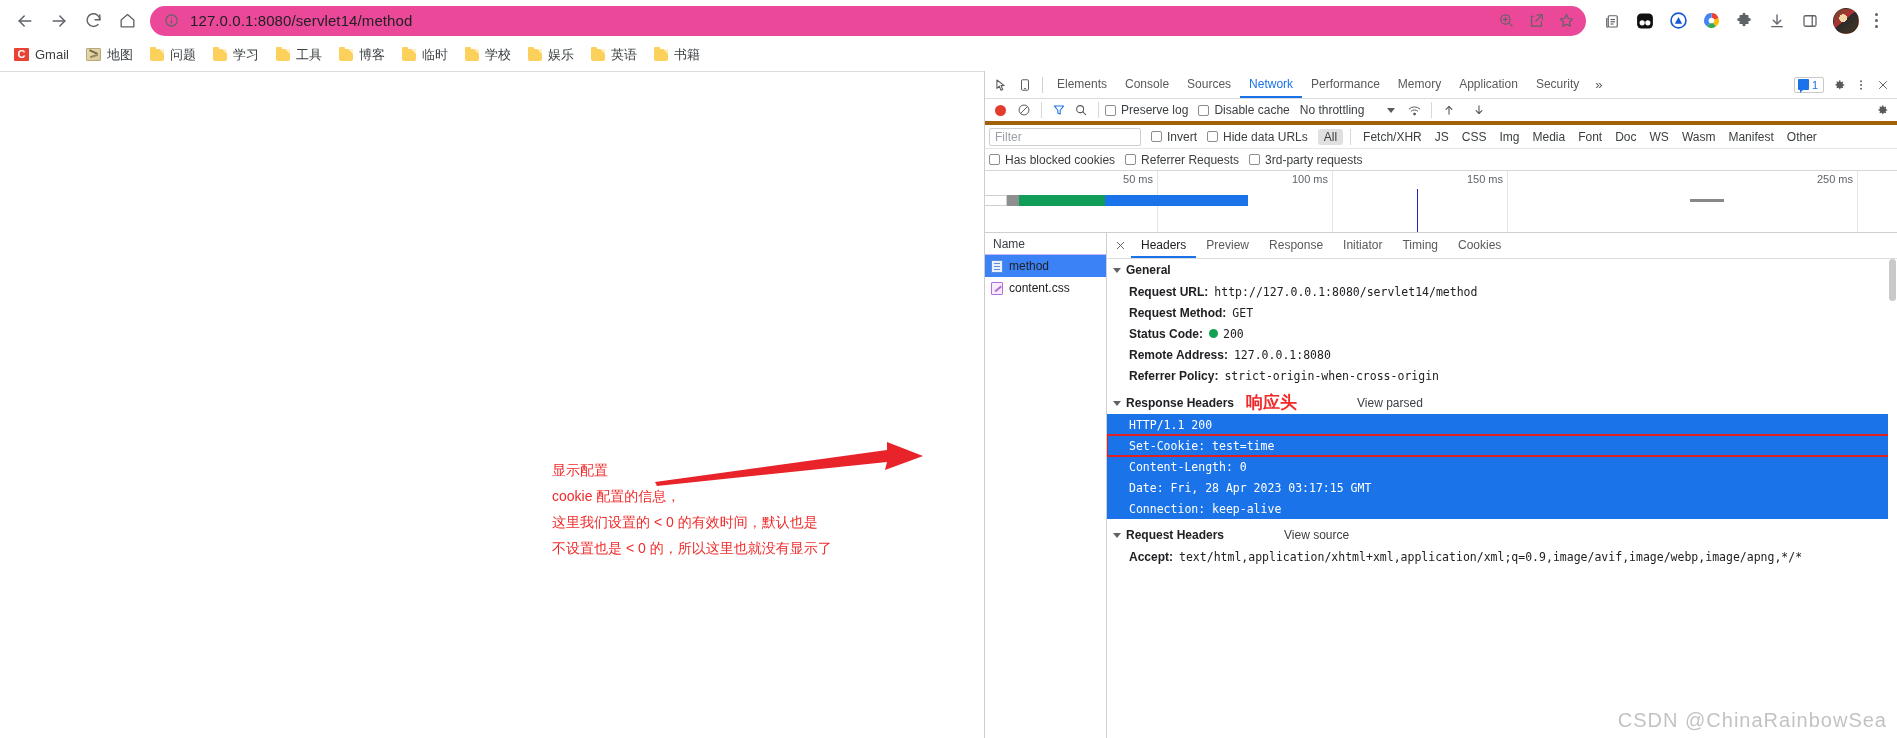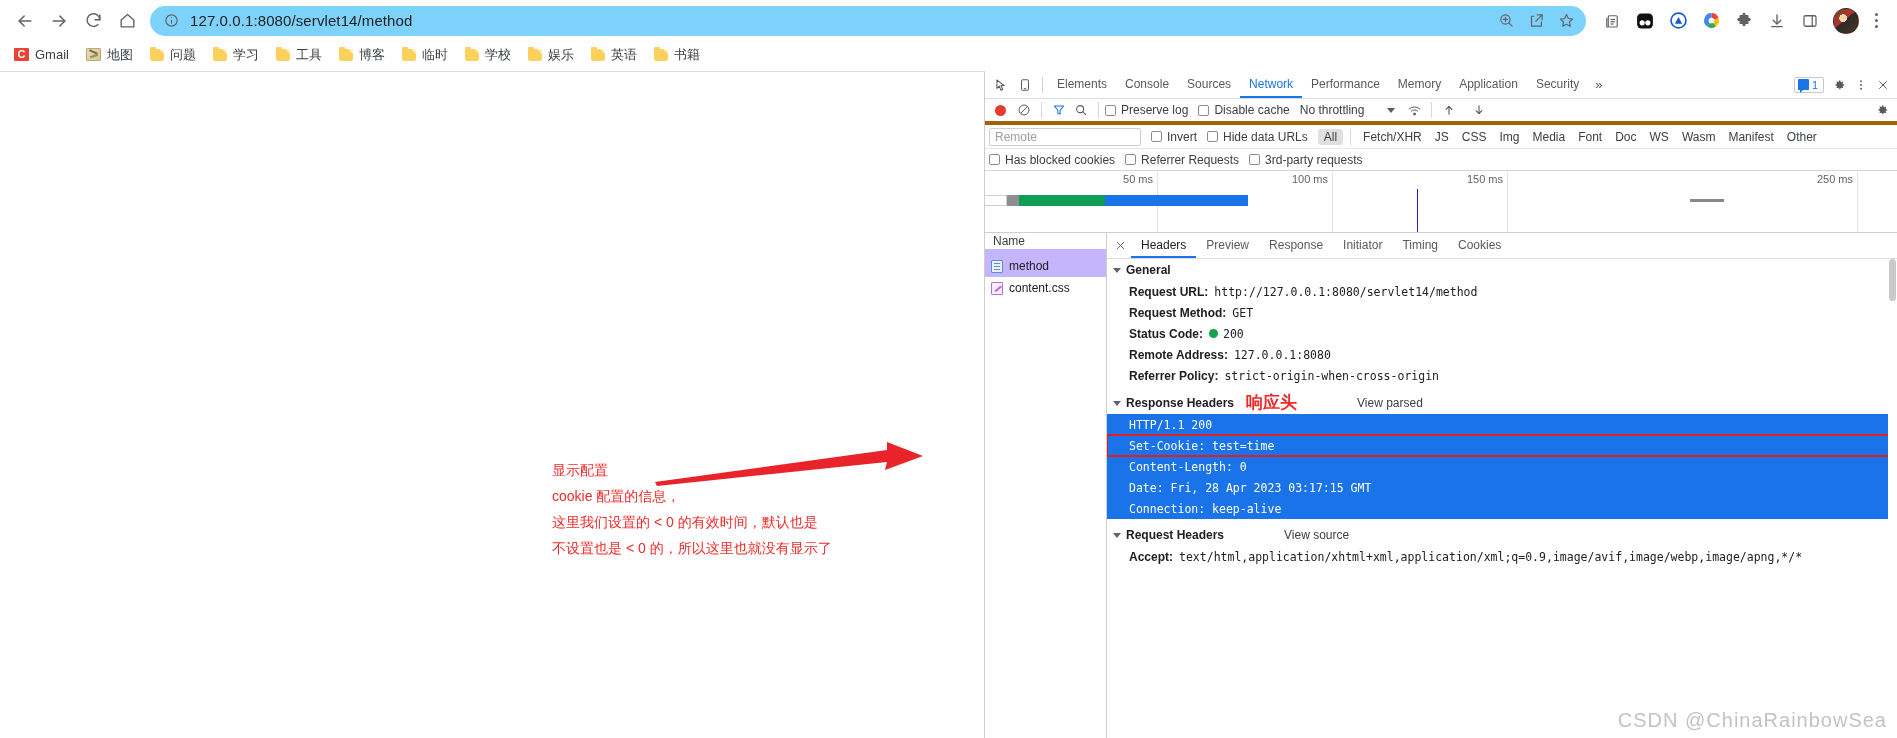--- a/index.html
+++ b/index.html
@@ -27,21 +27,21 @@
     display: flex; align-items: center; justify-content: center;
     border-radius: 50%;
     color: #5f6368;
     flex: none;
   }
   .nav-btn svg { display:block; }
 
   .omnibox {
     flex: 1 1 auto;
     height: 30px;
-    background: #7dd3fc;
+    background: #ec4899;
     border-radius: 16px;
     display: flex;
     align-items: center;
     margin: 0 8px 0 6px;
     padding: 0 6px 0 12px;
     min-width: 0;
   }
   .omnibox .info-icon {
     width: 18px; height: 18px; flex:none;
     color: #5f6368;
@@ -242,27 +242,27 @@
   .ov-dash { position:absolute;height:3px;background:#888;top:28px; }
 
   
   .net-body { flex:1 1 auto; display:flex; min-height:0; }
   .req-list {
     width:122px;flex:none;border-right:1px solid #cfcfcf;display:flex;flex-direction:column;
     background:#fff;
   }
   .req-head {
     height:22px;display:flex;align-items:center;padding-left:8px;
-    font-size:12px;color:#3c4043;border-bottom:6px solid #c4b5fd;flex:none;
+    font-size:12px;color:#3c4043;border-bottom:1px solid #c4b5fd;flex:none;
   }
   .req-row {
     height:22px;display:flex;align-items:center;gap:6px;padding-left:6px;
     font-size:12px;color:#202124;white-space:nowrap;overflow:hidden;
   }
-  .req-row.selected { background:#c4b5fd; }
+  .req-row.selected { background:#3b82f6; }
   .doc-ico {
     width:12px;height:13px;flex:none;border:1px solid #5b8ed6;border-radius:1px;background:#e8f0fd;position:relative;
   }
   .doc-ico:before{content:"";position:absolute;left:2px;top:2px;right:2px;height:1px;background:#5b8ed6;box-shadow:0 3px 0 #5b8ed6,0 6px 0 #5b8ed6;}
   .css-ico {
     width:12px;height:13px;flex:none;border:1px solid #b46fd6;border-radius:1px;background:#f7ecfc;position:relative;
   }
   .css-ico:after{content:"";position:absolute;left:2px;top:5px;width:8px;height:1.5px;background:#b46fd6;transform:rotate(-40deg);}
 
   .detail {
@@ -609,21 +609,21 @@
       </span>
       <span style="flex:1 1 auto;"></span>
       <span class="ico-btn">
         <svg width="14" height="14" viewBox="0 0 24 24" fill="currentColor">
             <path d="M12 8.2a3.8 3.8 0 1 0 0 7.6 3.8 3.8 0 0 0 0-7.6zm9 4.6v-1.6l-2.1-.5a7 7 0 0 0-.7-1.7l1.1-1.8-1.1-1.1-1.8 1.1a7 7 0 0 0-1.7-.7L14.2 4h-1.6l-.5 2.1a7 7 0 0 0-1.7.7L8.6 5.7 7.5 6.8l1.1 1.8a7 7 0 0 0-.7 1.7L5.8 11v1.6l2.1.5c.15.6.4 1.17.7 1.7l-1.1 1.8 1.1 1.1 1.8-1.1c.53.3 1.1.55 1.7.7l.5 2.1h1.6l.5-2.1c.6-.15 1.17-.4 1.7-.7l1.8 1.1 1.1-1.1-1.1-1.8c.3-.53.55-1.1.7-1.7z"></path>
           </svg>
       </span>
     </div>
 
     <div class="filter-row">
-      <div class="filter-input">Remote</div>
+      <div class="filter-input">Filter</div>
       <label class="cb-lbl">
         <span class="cb"></span>
         <span>Invert</span>
       </label>
       <label class="cb-lbl">
         <span class="cb"></span>
         <span>Hide data URLs</span>
       </label>
       <span class="type-chip active">All</span>
       <span class="vline"></span>

